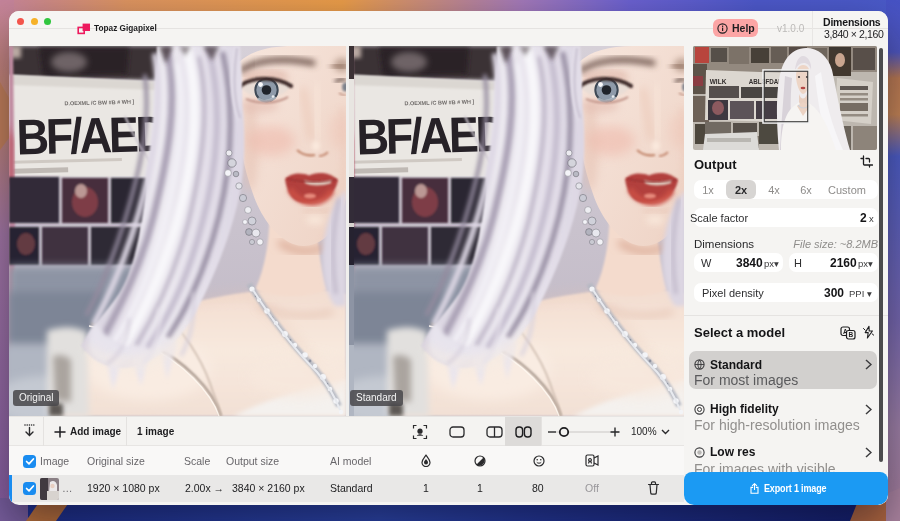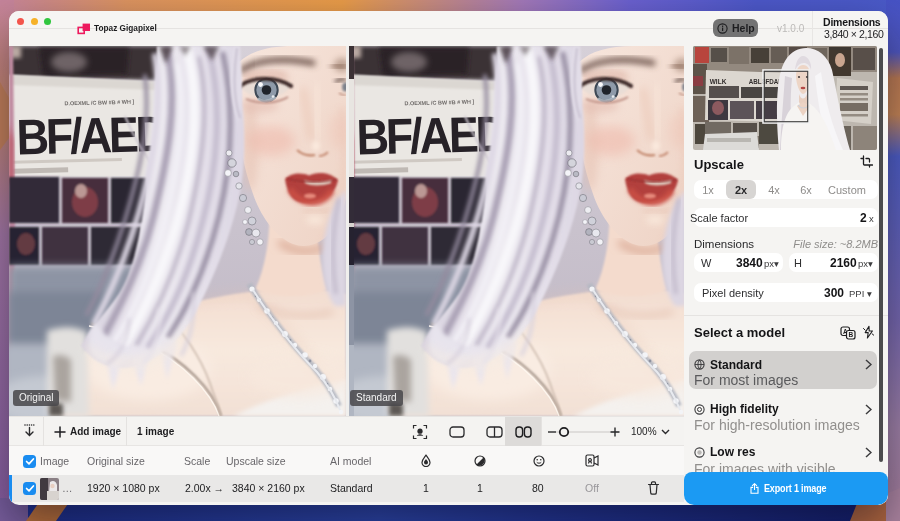--- a/index.html
+++ b/index.html
@@ -3,21 +3,21 @@
 <meta charset="utf-8">
 <style>
   * { margin:0; padding:0; box-sizing:border-box; }
   html,body { width:900px; height:521px; overflow:hidden; font-family:"Liberation Sans", sans-serif; background:#222; }
   #desk { position:absolute; left:0; top:0; width:900px; height:521px; }
   #win { position:absolute; left:9px; top:11px; width:879px; height:494px; border-radius:10px;
          background:#f5f4f2; box-shadow:0 20px 45px rgba(10,10,30,.5); overflow:hidden; }
   #tbar { position:absolute; left:0; top:0; width:879px; height:18px; background:#f6f5f3; border-bottom:1px solid #e5e3e1;}
   .tl { position:absolute; top:7px; width:7px; height:7px; border-radius:50%; }
   .logo-txt { position:absolute; left:85px; top:11px; font-size:9.5px; font-weight:700; color:#1d1d1f; letter-spacing:0; transform:scaleX(.87); transform-origin:0 50%;}
-  #helpbtn { position:absolute; left:704px; top:8px; width:45px; height:18px; background:#737373; border-radius:6px; }
+  #helpbtn { position:absolute; left:704px; top:8px; width:45px; height:18px; background:#fca5a5; border-radius:6px; }
   #helpbtn span { position:absolute; left:19px; top:3px; font-size:10.5px; font-weight:700; color:#1d1d1f; }
   #ver { position:absolute; left:768px; top:12px; font-size:10px; color:#bcbab8; }
   #tsep { position:absolute; left:803px; top:0; width:1px; height:35px; background:#e8e6e4; }
   #dims1 { position:absolute; left:814px; top:4.5px; font-size:10.5px; font-weight:700; color:#161618; letter-spacing:-.2px; }
   #dims2 { position:absolute; left:815px; top:17px; font-size:10.5px; color:#1d1d1f; white-space:nowrap; letter-spacing:-.4px; }
   #photos { position:absolute; left:0; top:35px; width:675px; height:370px; background:#ccc6d0; }
   .tag { position:absolute; background:rgba(72,70,74,.85); color:#f4f4f4; font-size:10px; border-radius:3px;
          padding:2px 6px 3px 6px; }
   #toolbar { position:absolute; left:0; top:405px; width:675px; height:30px; background:#f4f3f1; border-top:1px solid #e7e5e3; border-bottom:1px solid #e7e5e3; }
   .vsep { position:absolute; width:1px; background:#e4e2e0; }
@@ -189,21 +189,21 @@
 
   <div id="thead">
     <div class="cb" style="left:14px; top:9px;">
         <svg style="position:absolute;left:1.5px;top:2px" width="10" height="9" viewBox="0 0 10 9">
           <path d="M1.6 4.5l2.4 2.4L8.4 2" stroke="#fff" stroke-width="1.7" fill="none" stroke-linecap="round" stroke-linejoin="round"></path>
         </svg>
       </div>
     <div class="h" style="left:31px">Image</div>
     <div class="h" style="left:78px">Original size</div>
     <div class="h" style="left:175px">Scale</div>
-    <div class="h" style="left:217px">Upscale size</div>
+    <div class="h" style="left:217px">Output size</div>
     <div class="h" style="left:321px">AI model</div>
     <svg class="hic" style="position:absolute;left:411px;top:8px" width="12" height="13" viewBox="0 0 12 13">
       <path d="M6 1.2 C7.8 3.8 10 6 10 8.4 A4 4.2 0 0 1 2 8.4 C2 6 4.2 3.8 6 1.2 Z" fill="none" stroke="#2a2a2c" stroke-width="1.2"></path>
       <path d="M6 5 C6.9 6.2 8 7.3 8 8.5 A2 2 0 0 1 4 8.5 C4 7.3 5.1 6.2 6 5Z" fill="#2a2a2c"></path>
     </svg>
     <svg class="hic" style="position:absolute;left:465px;top:9px" width="12" height="12" viewBox="0 0 12 12">
       <circle cx="6" cy="6" r="5" fill="none" stroke="#2a2a2c" stroke-width="1.2"></circle>
       <path d="M2.5 9.5 L9.5 2.5 A 5 5 0 0 1 2.5 9.5Z" fill="#2a2a2c"></path>
     </svg>
     <svg class="hic" style="position:absolute;left:524px;top:9px" width="12" height="12" viewBox="0 0 12 12">
@@ -247,21 +247,21 @@
     <div class="c" style="left:576px; color:#98969a;">Off</div>
     <svg style="position:absolute;left:638px;top:6px" width="13" height="14" viewBox="0 0 13 14">
       <path d="M1.5 3.5h10M4.5 3.5v-1.6a1 1 0 0 1 1-1h2a1 1 0 0 1 1 1v1.6M3 3.5l.7 8.4a1.4 1.4 0 0 0 1.4 1.3h2.8a1.4 1.4 0 0 0 1.4-1.3l.7-8.4" fill="none" stroke="#2a2a2c" stroke-width="1.2" stroke-linecap="round"></path>
     </svg>
   </div>
 
   <div id="side">
     <div id="thumb"><svg width="184" height="104" viewBox="0 0 184 104">
           <use href="#thumbscene"></use>
         </svg></div>
-    <div class="sec-h" style="left:10px; top:111px;">Upscale</div>
+    <div class="sec-h" style="left:10px; top:111px;">Output</div>
     <svg style="position:absolute;left:176px;top:109px" width="13" height="13" viewBox="0 0 13 13">
       <path d="M3.5 1v8a1 1 0 0 0 1 1h8M1 3.5h2.5M9.5 12v-2M6 3.5h2.5a1 1 0 0 1 1 1V7" fill="none" stroke="#1d1d1f" stroke-width="1.3" stroke-linecap="round"></path>
     </svg>
     <div class="white" style="left:10px; top:134px; width:184px; height:19px;"></div>
     <div style="position:absolute;left:42px;top:134px;width:30px;height:19px;background:#d7d5d3;border-radius:6px;"></div>
     <div class="sb" style="left:8px; top:138px; width:32px;">1x</div>
     <div class="sb" style="left:42px; top:138px; width:30px; color:#2a2a2c; font-weight:700;">2x</div>
     <div class="sb" style="left:74px; top:138px; width:32px;">4x</div>
     <div class="sb" style="left:106px; top:138px; width:32px;">6x</div>
     <div class="sb" style="left:138px; top:138px; width:50px;">Custom</div>

